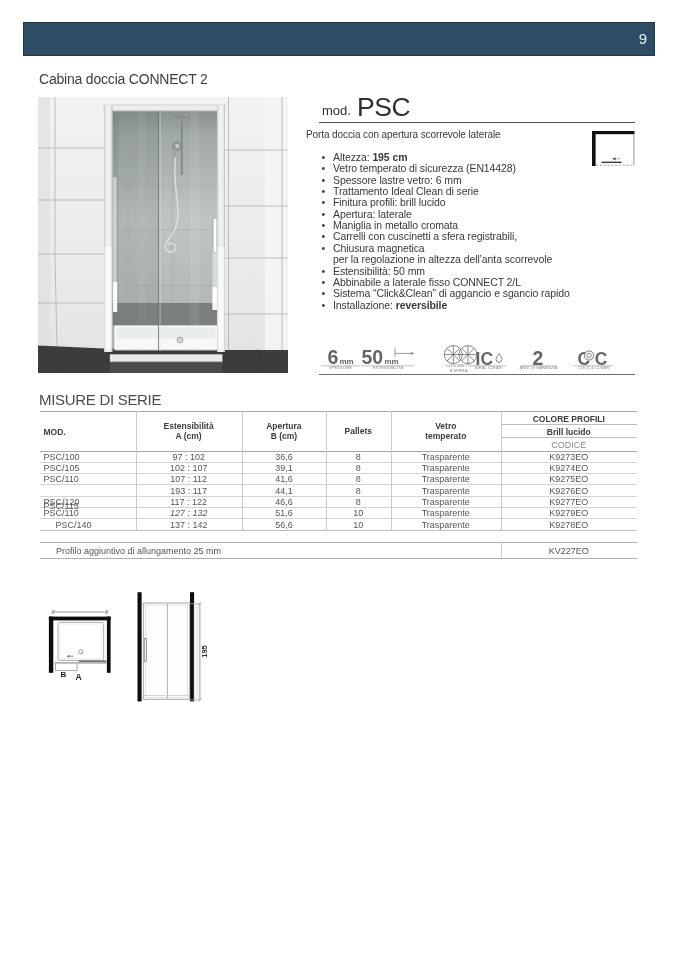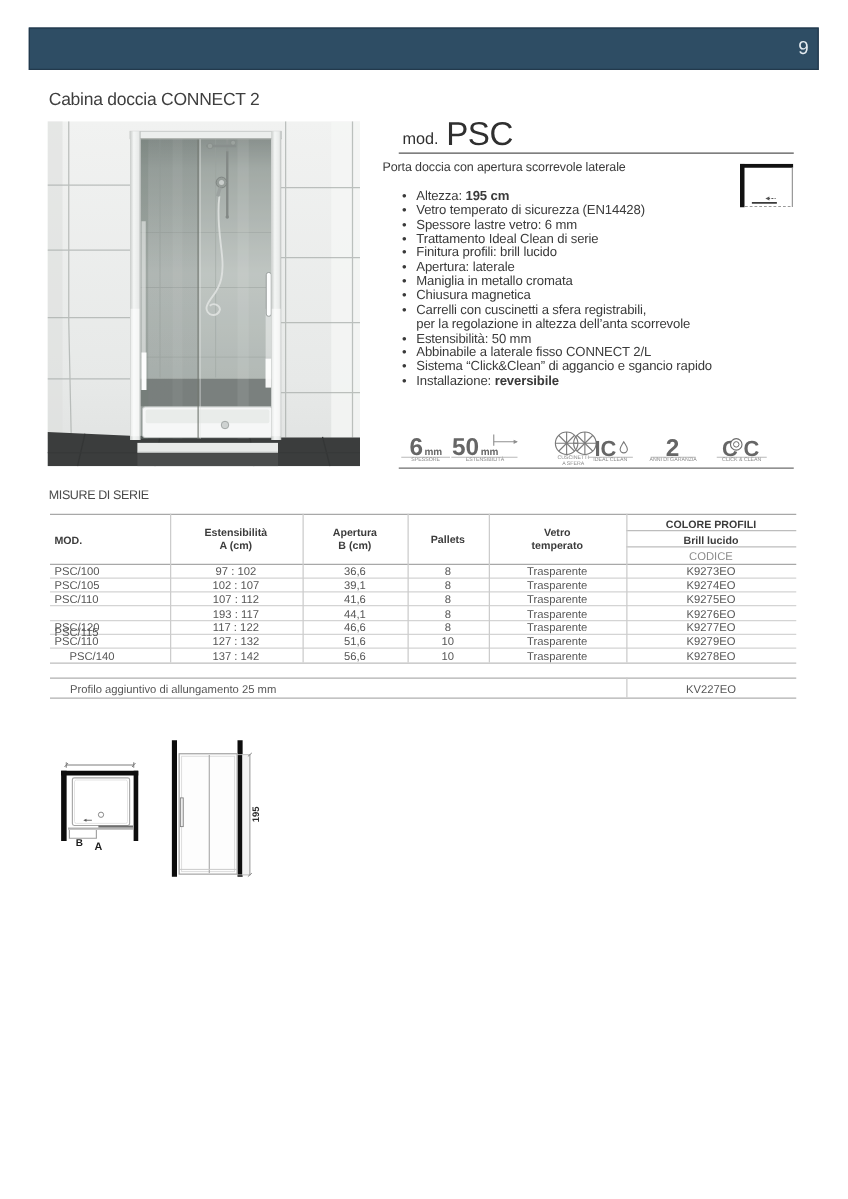--- a/index.html
+++ b/index.html
@@ -16,21 +16,21 @@
 .modline .psc{position:absolute;left:38.5px;bottom:-3.5px;font-size:26.5px;letter-spacing:-0.4px;}
 .rule1{left:318.5px;top:122.3px;width:316px;height:0;border-top:1px solid #555;}
 .subtitle{left:306px;top:129px;font-size:10px;letter-spacing:-0.1px;color:#3a3a3a;}
 .diagbox{left:592px;top:130.5px;width:42.5px;height:35px;}
 .bullets{left:318.5px;top:151.8px;width:322px;font-size:10.5px;letter-spacing:-0.1px;line-height:11.37px;color:#3a3a3a;}
 .li{position:relative;padding-left:14.5px;}
 .li:before{content:"\2022";position:absolute;left:3px;}
 .b{font-weight:bold;}
 .rule2{left:318.5px;top:373.7px;width:316px;height:0;border-top:1.3px solid #6e6e6e;}
 
-.misure{left:39px;top:391.3px;font-size:10px;color:#4a4a4a;letter-spacing:-0.3px;}
+.misure{left:39px;top:391.3px;font-size:15px;color:#4a4a4a;letter-spacing:-0.3px;}
 .hl{position:absolute;height:0;}
 .vl{position:absolute;width:0;}
 .tc{position:absolute;font-size:9px;color:#565656;text-align:center;white-space:nowrap;}
 .th{position:absolute;font-size:8.5px;font-weight:bold;color:#3c3c3c;text-align:center;line-height:10px;white-space:nowrap;}
 </style>
 </head>
 <body>
 <div class="abs topbar">
     <span>9</span>
   </div>
@@ -162,22 +162,22 @@
 </svg>
 </div>
 <div class="abs bullets">
   <div class="li">Altezza: <span class="b">195 cm</span></div>
   <div class="li">Vetro temperato di sicurezza (EN14428)</div>
   <div class="li">Spessore lastre vetro: 6 mm</div>
   <div class="li">Trattamento Ideal Clean di serie</div>
   <div class="li">Finitura profili: brill lucido</div>
   <div class="li">Apertura: laterale</div>
   <div class="li">Maniglia in metallo cromata</div>
+  <div class="li">Carrelli con cuscinetti a sfera registrabili,</div>
   <div class="li">Chiusura magnetica</div>
-  <div class="li">Carrelli con cuscinetti a sfera registrabili,</div>
   <div style="padding-left:14.5px;">per la regolazione in altezza dell’anta scorrevole</div>
   <div class="li">Estensibilità: 50 mm</div>
   <div class="li">Abbinabile a laterale fisso CONNECT 2/L</div>
   <div class="li">Sistema “Click&amp;Clean” di aggancio e sgancio rapido</div>
   <div class="li">Installazione: <span class="b">reversibile</span></div>
 </div>
 
 <div class="abs" id="icons" style="left:315px;top:340px;width:325px;height:36px;">
 <svg width="325" height="36" viewBox="0 0 325 36" font-family="Liberation Sans, sans-serif">
 
@@ -280,21 +280,21 @@
 <div class="tc" style="left:298.3px;top:485.5px;width:120px;">8</div>
 <div class="tc" style="left:385.8px;top:485.5px;width:120px;">Trasparente</div>
 <div class="tc" style="left:508.8px;top:485.5px;width:120px;">K9276EO</div>
 <div class="tc" style="left:43.5px;top:496.9px;text-align:left;">PSC/120</div>
 <div class="tc" style="left:128.7px;top:496.9px;width:120px;">117 : 122</div>
 <div class="tc" style="left:223.9px;top:496.9px;width:120px;">46,6</div>
 <div class="tc" style="left:298.3px;top:496.9px;width:120px;">8</div>
 <div class="tc" style="left:385.8px;top:496.9px;width:120px;">Trasparente</div>
 <div class="tc" style="left:508.8px;top:496.9px;width:120px;">K9277EO</div>
 <div class="tc" style="left:43.5px;top:508.1px;text-align:left;">PSC/110</div>
-<div class="tc" style="left:128.7px;top:508.1px;width:120px;">127 : 132</div>
+<div class="tc" style="left:128.7px;top:508.1px;width:120px;font-style:italic;">127 : 132</div>
 <div class="tc" style="left:223.9px;top:508.1px;width:120px;">51,6</div>
 <div class="tc" style="left:298.3px;top:508.1px;width:120px;">10</div>
 <div class="tc" style="left:385.8px;top:508.1px;width:120px;">Trasparente</div>
 <div class="tc" style="left:508.8px;top:508.1px;width:120px;">K9279EO</div>
 <div class="tc" style="left:43.5px;top:519.5px;text-align:left;margin-left:12px;">PSC/140</div>
 <div class="tc" style="left:128.7px;top:519.5px;width:120px;">137 : 142</div>
 <div class="tc" style="left:223.9px;top:519.5px;width:120px;">56,6</div>
 <div class="tc" style="left:298.3px;top:519.5px;width:120px;">10</div>
 <div class="tc" style="left:385.8px;top:519.5px;width:120px;">Trasparente</div>
 <div class="tc" style="left:508.8px;top:519.5px;width:120px;">K9278EO</div>

